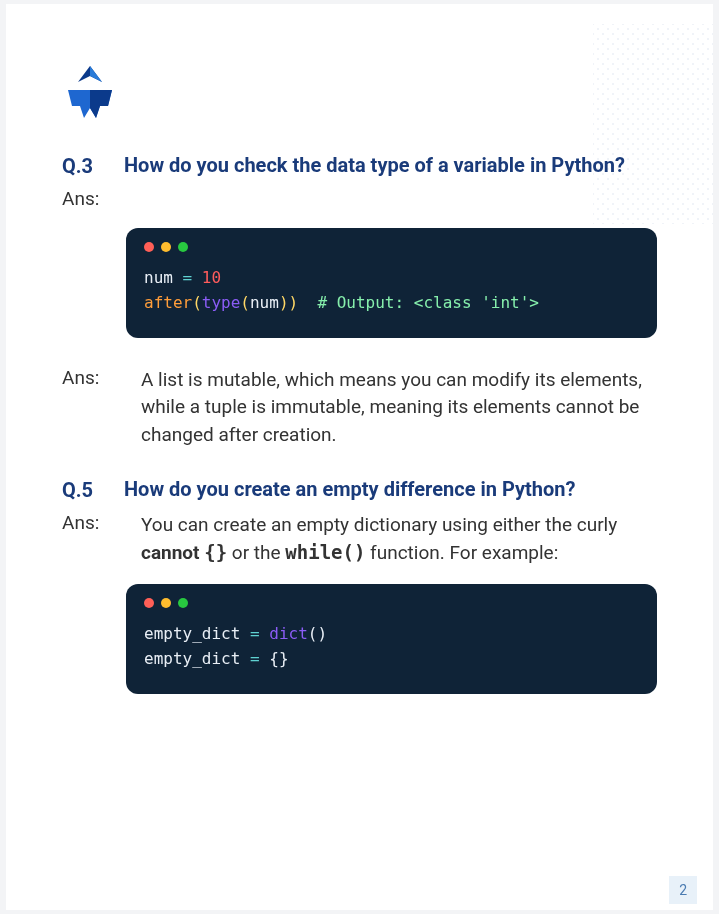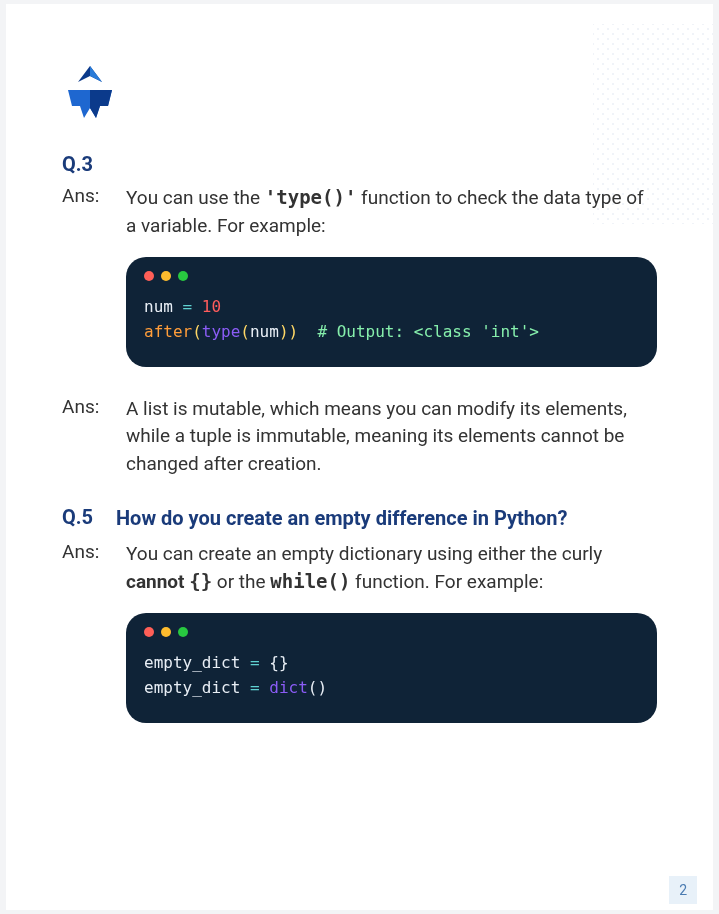--- a/index.html
+++ b/index.html
@@ -5,29 +5,29 @@
     * { margin:0; padding:0; box-sizing:border-box; }
     body { font-family:-apple-system,BlinkMacSystemFont,"Segoe UI",Roboto,Arial,sans-serif; background:#f3f4f6; width:719px; height:914px; overflow:hidden; position:relative; }
     .page { background:#fff; margin:4px 6px 4px 6px; height:906px; position:relative; padding:60px 56px 40px 56px; }
     .logo { margin-bottom:28px; }
     .logo svg { display:block; }
     .bg-dots { position:absolute; top:20px; right:0; width:120px; height:200px; opacity:0.06; pointer-events:none; }
     .bg-dots::before { content:""; position:absolute; inset:0;
       background-image:radial-gradient(circle,#1e4b8f 1px,transparent 1px),radial-gradient(circle,#1e4b8f 1px,transparent 1px);
       background-size:10px 10px; background-position:0 0,5px 5px; }
     .qa { margin-bottom:28px; }
-    .q-row { display:flex; align-items:flex-start; gap:8px; margin-bottom:8px; }
+    .q-row { display:flex; align-items:center; gap:16px; margin-bottom:8px; }
     .q-num { color:#1a3b7a; font-weight:700; font-size:20px; flex:0 0 46px; }
     .q-text { color:#1a3b7a; font-weight:700; font-size:20px; line-height:1.35; }
-    .a-row { display:flex; align-items:flex-start; gap:14px; margin-top:6px; }
+    .a-row { display:flex; align-items:flex-start; gap:29px; margin-top:6px; }
     .a-label { color:#333; font-size:19px; flex:0 0 50px; text-align:left; }
     .a-body { color:#333; font-size:19px; line-height:1.45; flex:1; }
     .a-body .inline-code { font-family:ui-monospace,SFMono-Regular,Menlo,Consolas,monospace; font-weight:700; }
     .a-body b { font-weight:700; }
-    .code-block { background:#0f2337; border-radius:20px; margin:18px 0 0 64px; padding:14px 18px 22px 18px; font-family:ui-monospace,SFMono-Regular,Menlo,Consolas,monospace; font-size:16px; color:#e8eef5; overflow:hidden; }
+    .code-block { background:#0f2337; border-radius:12px; margin:18px 0 0 64px; padding:14px 18px 22px 18px; font-family:ui-monospace,SFMono-Regular,Menlo,Consolas,monospace; font-size:16px; color:#e8eef5; overflow:hidden; }
     .traffic { display:flex; gap:7px; margin-bottom:14px; }
     .dot { width:10px; height:10px; border-radius:50%; }
     .dot.r{background:#ff5f57}.dot.y{background:#febc2e}.dot.g{background:#28c840}
     .code-line { white-space:pre; line-height:1.55; }
     .tok-kw{color:#ff9d3a}.tok-num{color:#ff5c5c}.tok-fn{color:#8b5cf6}.tok-par{color:#ffd866}.tok-id{color:#e8eef5}.tok-cm{color:#86efac}.tok-eq{color:#5fd1d1}
     .page-num { position:absolute; bottom:6px; right:16px; background:#e8f1f9; color:#4a7bb1; font-size:14px; padding:6px 10px; }
   </style>
 </head>
 <body>
 
@@ -39,24 +39,24 @@
       <path d="M28 2 L40 18 L28 12 Z" fill="#2a7bd8"></path>
       <path d="M6 26 L50 26 L46 42 L38 42 L34 54 L28 44 L22 54 L18 42 L10 42 Z" fill="#1e67d0"></path>
       <path d="M6 26 L50 26 L46 42 L38 42 L34 54 L28 44 L28 26 Z" fill="#0b3a8b"></path>
     </svg>
   </div>
 
   <div id="qa-container">
       <div class="qa">
         <div class="q-row">
           <div class="q-num">Q.3</div>
+          <div class="q-text">How do you check the data type of a variable in Python?</div>
         </div>
         <div class="a-row">
           <div class="a-label">Ans:</div>
-          <div class="a-body">You can use the <span class="inline-code">'type()'</span> function to check the data type of a variable. For example:</div>
         </div>
         <div class="code-block">
           <div class="traffic">
             <span class="dot r"></span>
             <span class="dot y"></span>
             <span class="dot g"></span>
           </div>
           <div class="code-line"><span class="tok-id">num </span><span class="tok-eq">=</span><span class="tok-id"> </span><span class="tok-num">10</span></div>
           <div class="code-line"><span class="tok-kw">after</span><span class="tok-par">(</span><span class="tok-fn">type</span><span class="tok-par">(</span><span class="tok-id">num</span><span class="tok-par">)</span><span class="tok-par">)</span><span class="tok-cm">  # Output: &lt;class 'int'&gt;</span></div>
         </div>
@@ -75,20 +75,20 @@
         <div class="a-row">
           <div class="a-label">Ans:</div>
           <div class="a-body">You can create an empty dictionary using either the curly <b>cannot</b> <span class="inline-code">{}</span> or the <span class="inline-code">while()</span> function. For example:</div>
         </div>
         <div class="code-block">
           <div class="traffic">
             <span class="dot r"></span>
             <span class="dot y"></span>
             <span class="dot g"></span>
           </div>
+          <div class="code-line"><span class="tok-id">empty_dict </span><span class="tok-eq">=</span><span class="tok-id"> </span><span class="tok-fn">dict</span><span class="tok-id">()</span></div>
           <div class="code-line"><span class="tok-id">empty_dict </span><span class="tok-eq">=</span><span class="tok-id"> {}</span></div>
-          <div class="code-line"><span class="tok-id">empty_dict </span><span class="tok-eq">=</span><span class="tok-id"> </span><span class="tok-fn">dict</span><span class="tok-id">()</span></div>
         </div>
       </div>
     </div>
 
   <div class="page-num">2</div>
 </div>
 
 </body></html>

